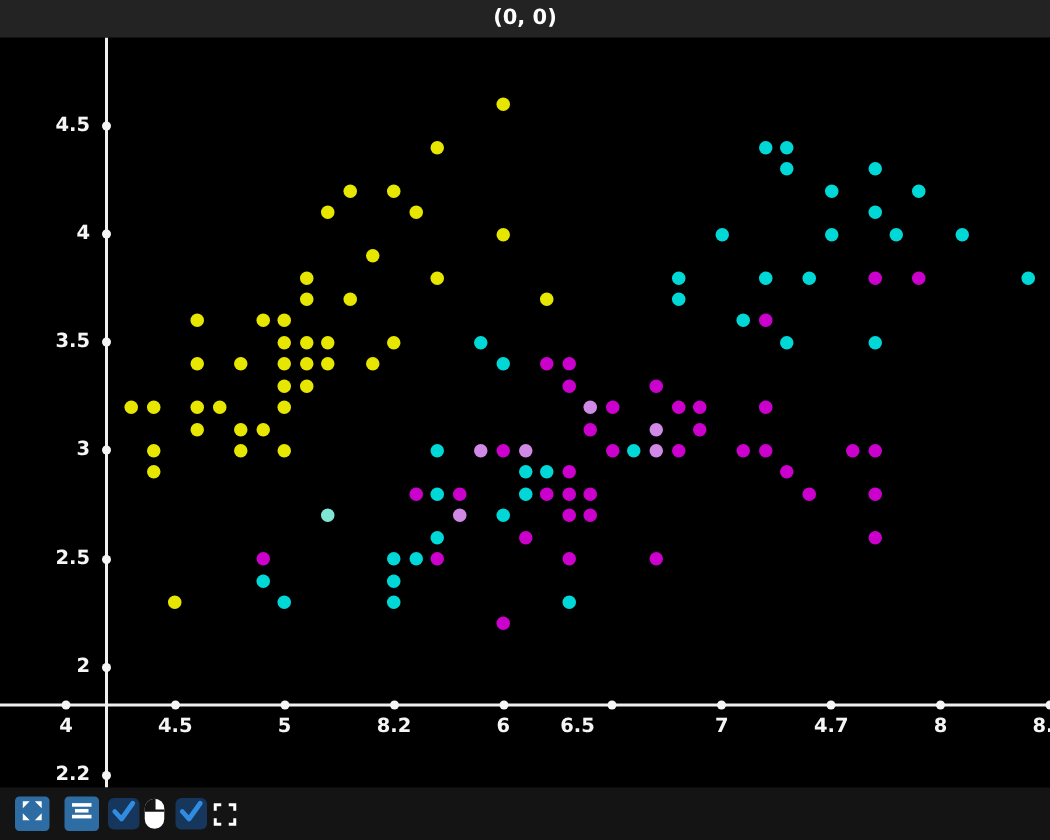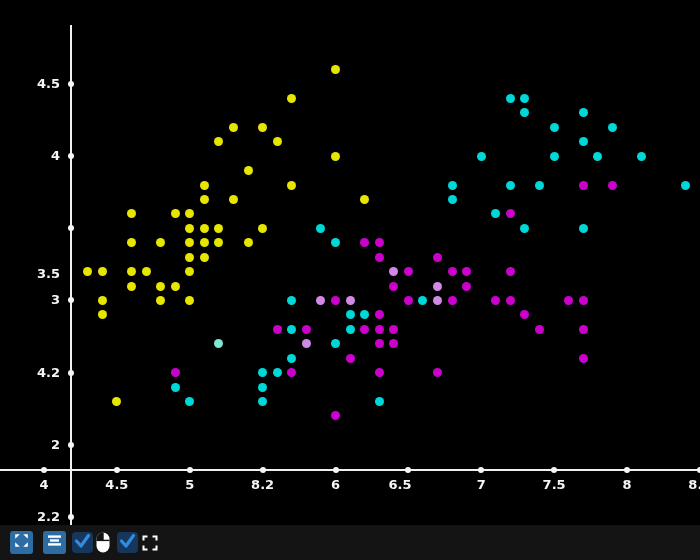--- a/index.html
+++ b/index.html
@@ -45,39 +45,39 @@
       <div class="xlabel" style="left: 44px;">4</div>
       <div class="tickdot" style="left: 113.875px; top: 467px;"></div>
       <div class="xlabel" style="left: 116.875px;">4.5</div>
       <div class="tickdot" style="left: 186.75px; top: 467px;"></div>
       <div class="xlabel" style="left: 189.75px;">5</div>
       <div class="tickdot" style="left: 259.625px; top: 467px;"></div>
       <div class="xlabel" style="left: 262.625px;">8.2</div>
       <div class="tickdot" style="left: 332.5px; top: 467px;"></div>
       <div class="xlabel" style="left: 335.5px;">6</div>
       <div class="tickdot" style="left: 405.375px; top: 467px;"></div>
-      <div class="xlabel" style="left: 400px;">6.5</div>
+      <div class="xlabel" style="left: 385px;">6.5</div>
       <div class="tickdot" style="left: 478.25px; top: 467px;"></div>
       <div class="xlabel" style="left: 481.25px;">7</div>
       <div class="tickdot" style="left: 551.125px; top: 467px;"></div>
-      <div class="xlabel" style="left: 554.125px;">7.5</div>
+      <div class="xlabel" style="left: 554.125px;">4.7</div>
       <div class="tickdot" style="left: 624px; top: 467px;"></div>
       <div class="xlabel" style="left: 627px;">8</div>
       <div class="tickdot" style="left: 696.875px; top: 467px;"></div>
       <div class="xlabel" style="left: 699.875px;">8.5</div>
       <div class="tickdot" style="left: 68px; top: 81px;"></div>
       <div class="ylabel" style="top: 76px;">4.5</div>
       <div class="tickdot" style="left: 68px; top: 153.15px;"></div>
       <div class="ylabel" style="top: 148.15px;">4</div>
       <div class="tickdot" style="left: 68px; top: 225.3px;"></div>
-      <div class="ylabel" style="top: 220.3px; margin-top: 46px;">3.5</div>
+      <div class="ylabel" style="top: 220.3px;">3.5</div>
       <div class="tickdot" style="left: 68px; top: 297.45px;"></div>
       <div class="ylabel" style="top: 292.45px;">3</div>
       <div class="tickdot" style="left: 68px; top: 369.6px;"></div>
-      <div class="ylabel" style="top: 364.6px;">4.2</div>
+      <div class="ylabel" style="top: 364.6px;">2.5</div>
       <div class="tickdot" style="left: 68px; top: 441.75px;"></div>
       <div class="ylabel" style="top: 436.75px;">2</div>
       <div class="tickdot" style="left: 68px; top: 513.9px;"></div>
       <div class="ylabel" style="top: 508.9px;">2.2</div>
       <div class="dot" style="left: 331px; top: 65.07px; background: rgb(230, 230, 0);"></div>
       <div class="dot" style="left: 287.275px; top: 93.93px; background: rgb(230, 230, 0);"></div>
       <div class="dot" style="left: 228.975px; top: 122.79px; background: rgb(230, 230, 0);"></div>
       <div class="dot" style="left: 258.125px; top: 122.79px; background: rgb(230, 230, 0);"></div>
       <div class="dot" style="left: 214.4px; top: 137.22px; background: rgb(230, 230, 0);"></div>
       <div class="dot" style="left: 272.7px; top: 137.22px; background: rgb(230, 230, 0);"></div>
@@ -192,20 +192,23 @@
       <div class="dot" style="left: 331px; top: 411.39px; background: rgb(204, 0, 204);"></div>
       <div class="dot" style="left: 389.3px; top: 267.09px; background: rgb(208, 138, 230);"></div>
       <div class="dot" style="left: 433.025px; top: 281.52px; background: rgb(208, 138, 230);"></div>
       <div class="dot" style="left: 316.425px; top: 295.95px; background: rgb(208, 138, 230);"></div>
       <div class="dot" style="left: 345.575px; top: 295.95px; background: rgb(208, 138, 230);"></div>
       <div class="dot" style="left: 433.025px; top: 295.95px; background: rgb(208, 138, 230);"></div>
       <div class="dot" style="left: 301.85px; top: 339.24px; background: rgb(208, 138, 230);"></div>
       <div class="dot" style="left: 214.4px; top: 339.24px; background: rgb(127, 230, 212);"></div>
     </div>
 
+  <div id="titlebar">
+    <span id="plot-title">(0, 0)</span>
+  </div>
 
   <div id="toolbar">
     <div class="tb-btn" id="btn-expand" style="background: rgb(46, 109, 164);">
       <span>
         <svg width="15" height="15" viewBox="0 0 15 15">
           <path fill="#ffffff" d="M1.2 1.2h4.6L1.2 5.8zM13.8 1.2v4.6L9.2 1.2zM1.2 13.8V9.2l4.6 4.6zM13.8 13.8H9.2l4.6-4.6z"></path>
         </svg>
       </span>
     </div>
     <div class="tb-btn" id="btn-align" style="background: rgb(46, 109, 164);">

